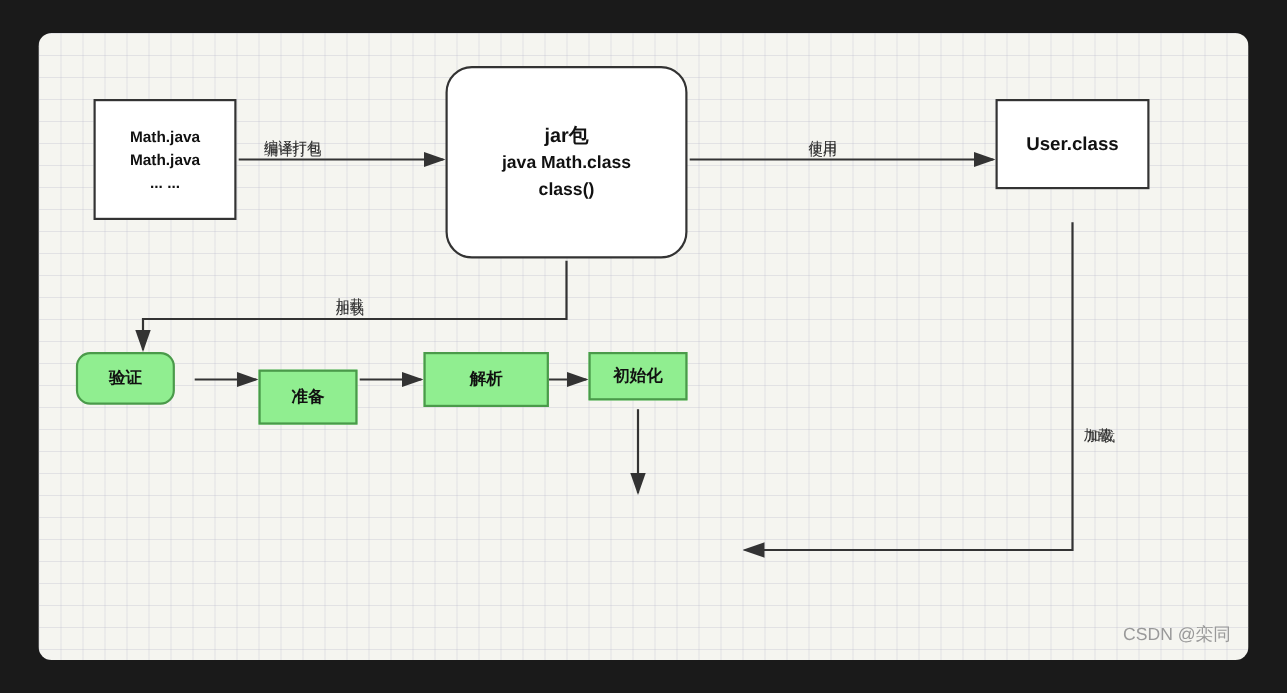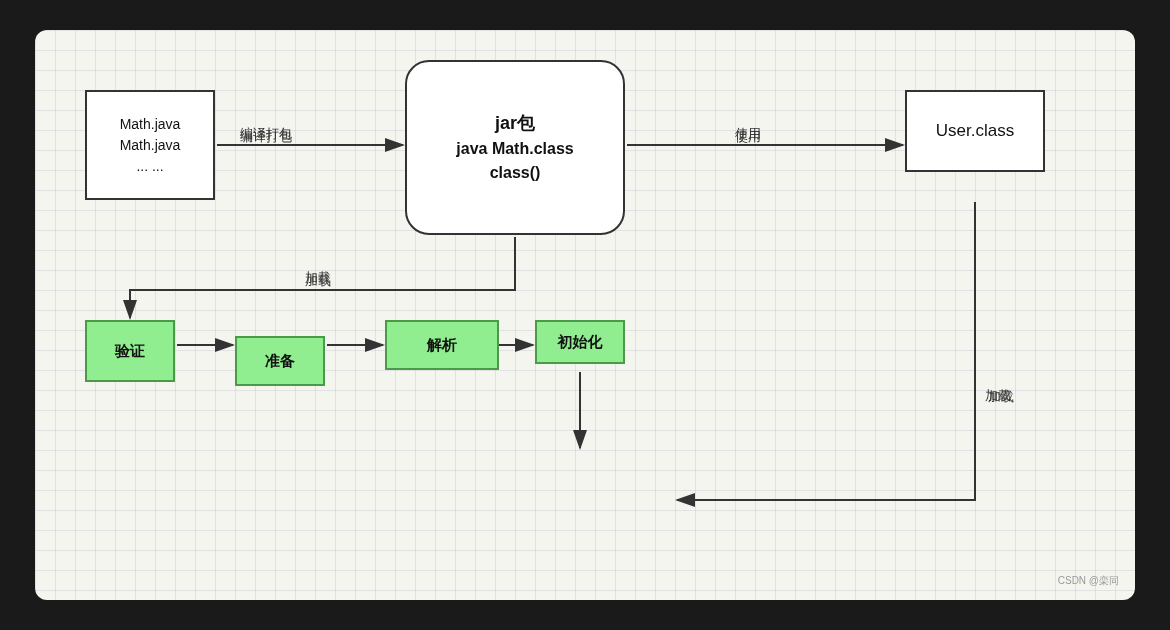--- a/index.html
+++ b/index.html
@@ -21,35 +21,35 @@
       background-image:
         linear-gradient(rgba(180,180,200,0.3) 1px, transparent 1px),
         linear-gradient(90deg, rgba(180,180,200,0.3) 1px, transparent 1px);
       background-size: 20px 20px;
       overflow: hidden;
     }
     .watermark {
       position: absolute;
       bottom: 12px;
       right: 16px;
-      font-size: 10px;
+      font-size: 16px;
       color: #999;
     }
     
     .box {
       position: absolute;
       background: white;
       border: 2px solid #333;
       display: flex;
       flex-direction: column;
       align-items: center;
       justify-content: center;
       text-align: center;
       font-size: 15px;
-      font-weight: 400;
+      font-weight: 700;
       color: #111;
       line-height: 1.5;
     }
     .box-source {
       left: 50px;
       top: 60px;
       width: 130px;
       height: 110px;
       font-size: 14px;
     }
@@ -74,24 +74,25 @@
       font-size: 17px;
     }
     .box-green {
       background: #90EE90;
       border: 2px solid #4a9a4a;
       color: #111;
       font-size: 15px;
       font-weight: bold;
     }
     .box-verify {
-      left: 50px;
+      left: 34px;
       top: 290px;
       width: 90px;
-      height: 62px;
+      height: 48px;
+      border-radius: 13px;
     }
     .box-prepare {
       left: 200px;
       top: 290px;
       width: 90px;
       height: 50px;
       margin-top: 16px;
     }
     .box-parse {
       left: 350px;

